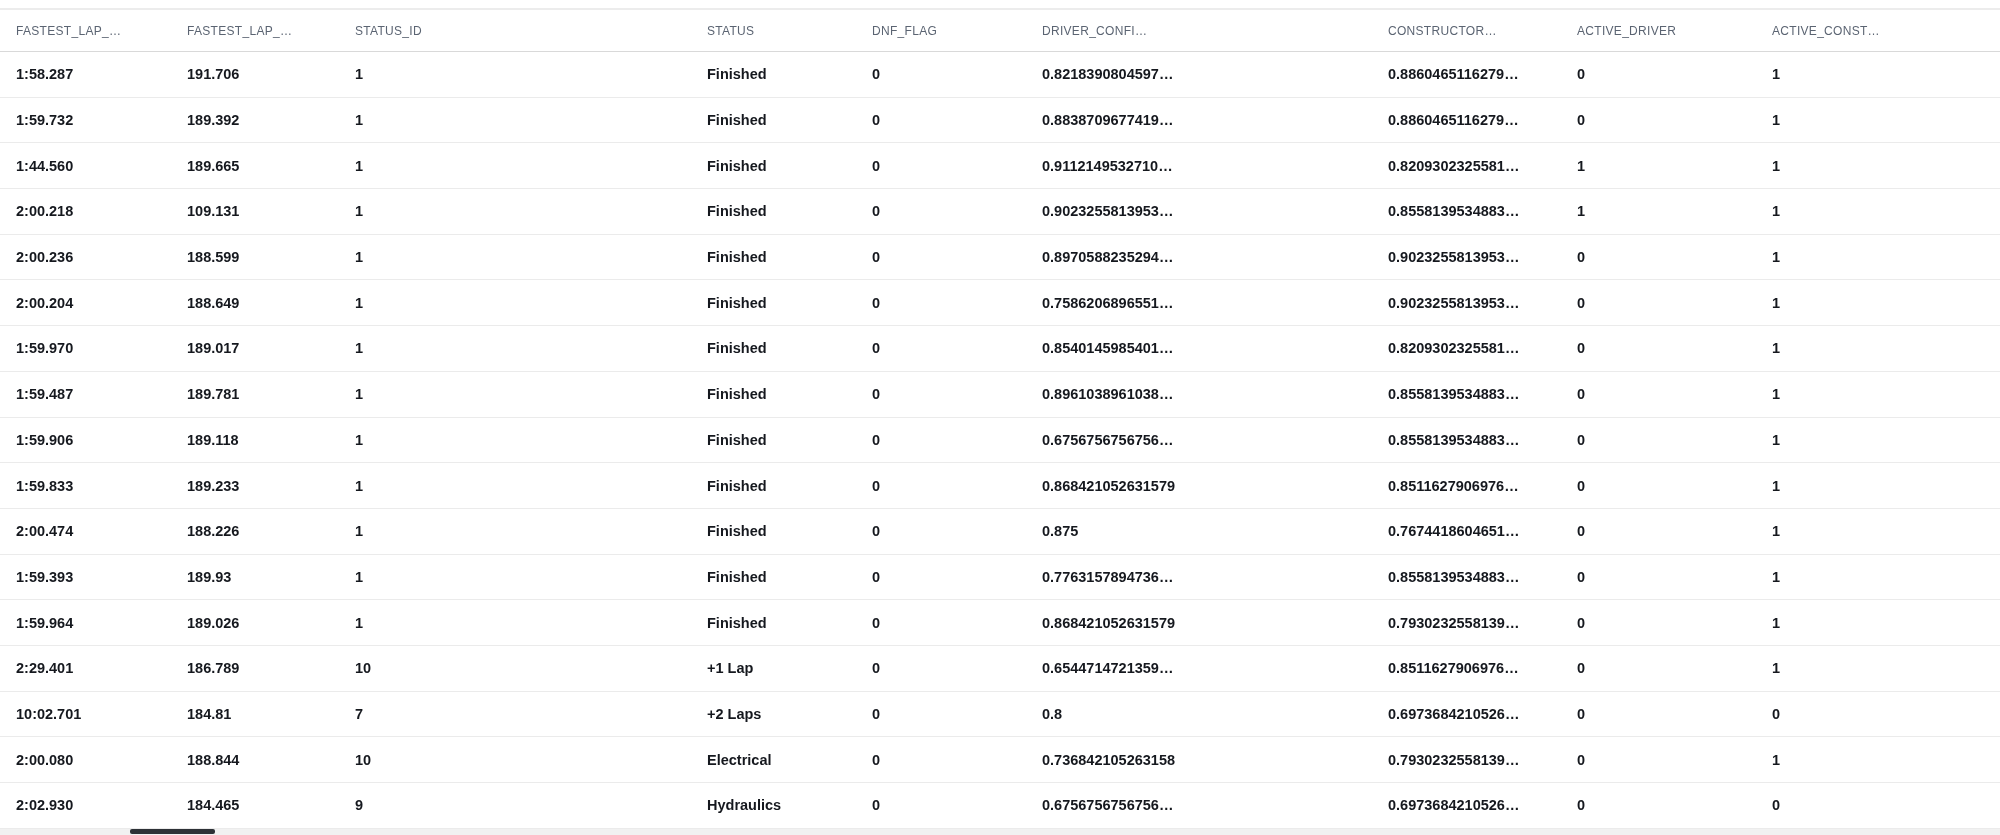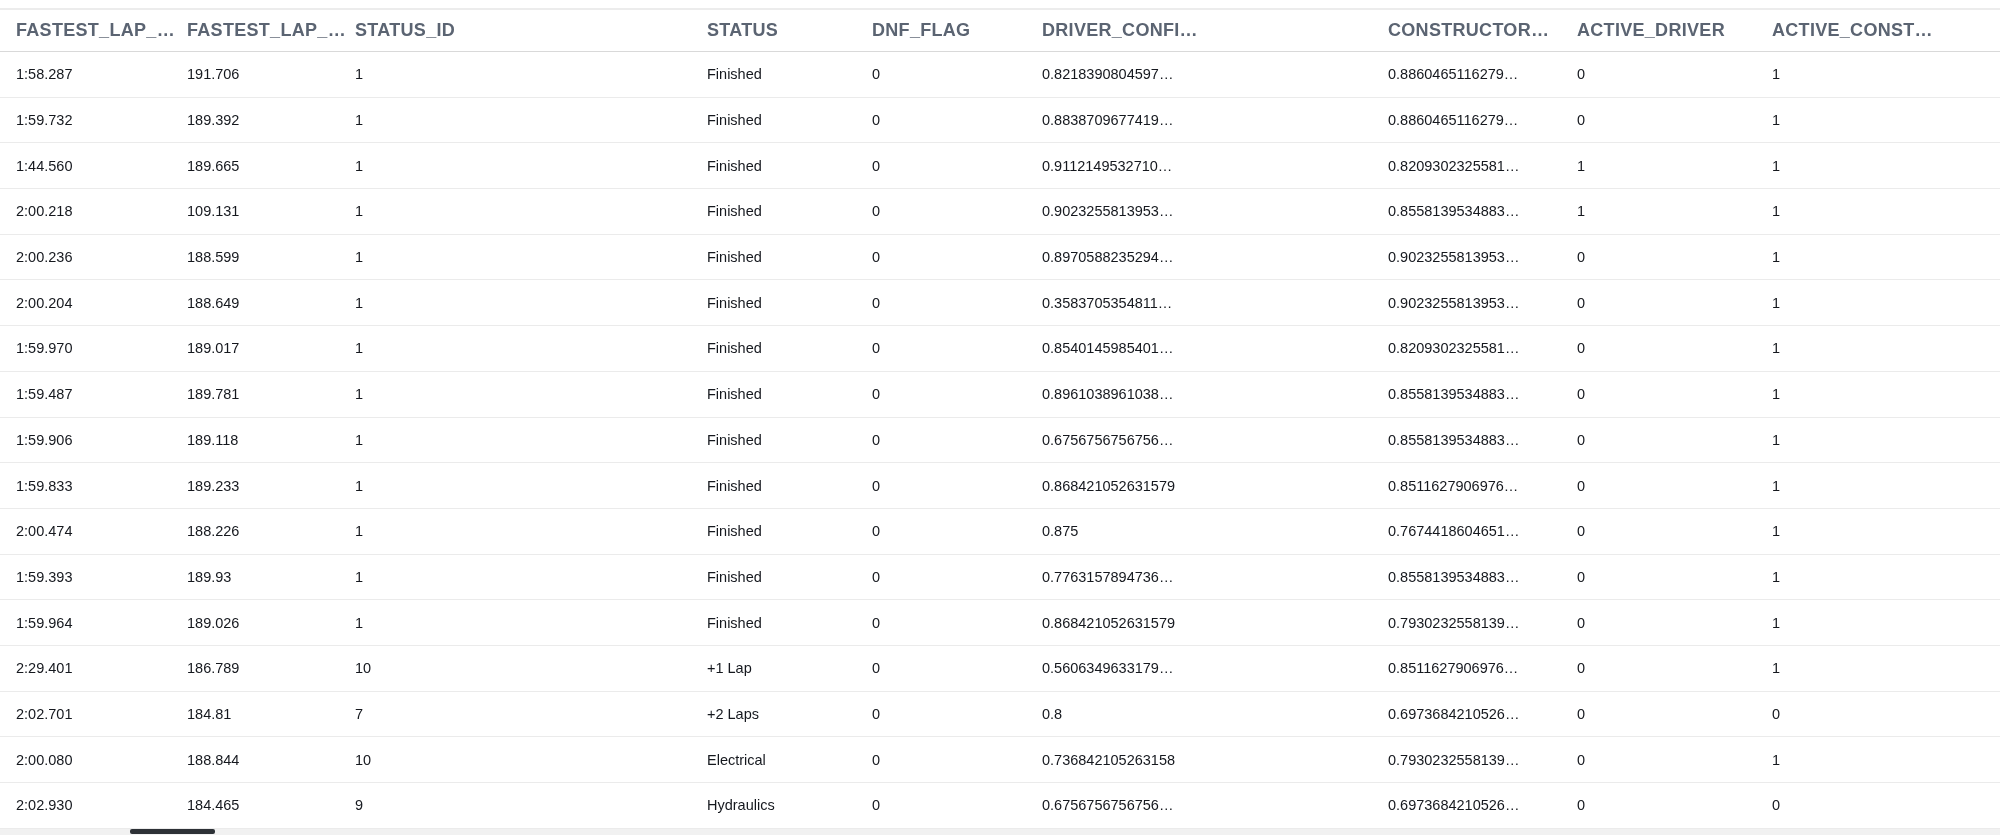--- a/index.html
+++ b/index.html
@@ -18,32 +18,33 @@
     grid-template-columns:171px 168px 352px 165px 170px 346px 189px 195px 1fr;
     padding-left:16px;
     align-items:center;
   }
   .thead {
     height:42px;
     border-bottom:1px solid var(--c-header_border,#d9d9d9);
     background:#ffffff;
   }
   .th {
-    font-size:18px;
-    font-weight:700;
+    font-size:12px;
+    font-weight:400;
     letter-spacing:.3px;
     color:var(--c-header_text,#5b6472);
     white-space:nowrap;
     overflow:hidden;
     cursor:pointer;
   }
   .tr {
     height:45.7px;
     border-bottom:1px solid var(--c-row_border,#ebebeb);
     background:#ffffff;
+    font-weight:bold;
   }
   .td {
     font-size:14.5px;
     color:var(--c-cell_text,#15181e);
     white-space:nowrap;
     overflow:hidden;
   }
   .scroll-track {
     position:absolute;
     left:0; right:0; bottom:0;
@@ -133,21 +134,21 @@
         <div class="td">0.9023255813953…</div>
         <div class="td">0</div>
         <div class="td">1</div>
       </div>
       <div class="tr grid-row">
         <div class="td">2:00.204</div>
         <div class="td">188.649</div>
         <div class="td">1</div>
         <div class="td">Finished</div>
         <div class="td">0</div>
-        <div class="td">0.3583705354811…</div>
+        <div class="td">0.7586206896551…</div>
         <div class="td">0.9023255813953…</div>
         <div class="td">0</div>
         <div class="td">1</div>
       </div>
       <div class="tr grid-row">
         <div class="td">1:59.970</div>
         <div class="td">189.017</div>
         <div class="td">1</div>
         <div class="td">Finished</div>
         <div class="td">0</div>
@@ -221,27 +222,27 @@
         <div class="td">0.7930232558139…</div>
         <div class="td">0</div>
         <div class="td">1</div>
       </div>
       <div class="tr grid-row">
         <div class="td">2:29.401</div>
         <div class="td">186.789</div>
         <div class="td">10</div>
         <div class="td">+1 Lap</div>
         <div class="td">0</div>
-        <div class="td">0.5606349633179…</div>
+        <div class="td">0.6544714721359…</div>
         <div class="td">0.8511627906976…</div>
         <div class="td">0</div>
         <div class="td">1</div>
       </div>
       <div class="tr grid-row">
-        <div class="td">2:02.701</div>
+        <div class="td">10:02.701</div>
         <div class="td">184.81</div>
         <div class="td">7</div>
         <div class="td">+2 Laps</div>
         <div class="td">0</div>
         <div class="td">0.8</div>
         <div class="td">0.6973684210526…</div>
         <div class="td">0</div>
         <div class="td">0</div>
       </div>
       <div class="tr grid-row">

